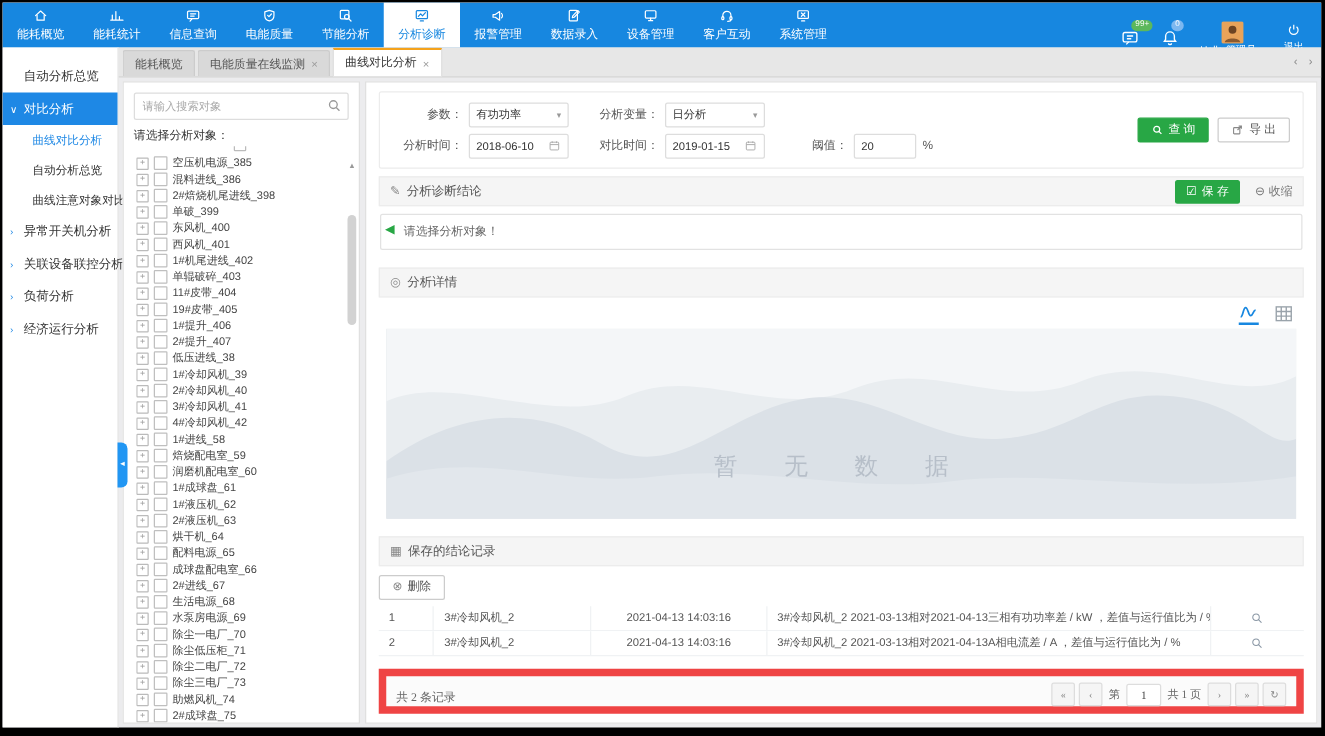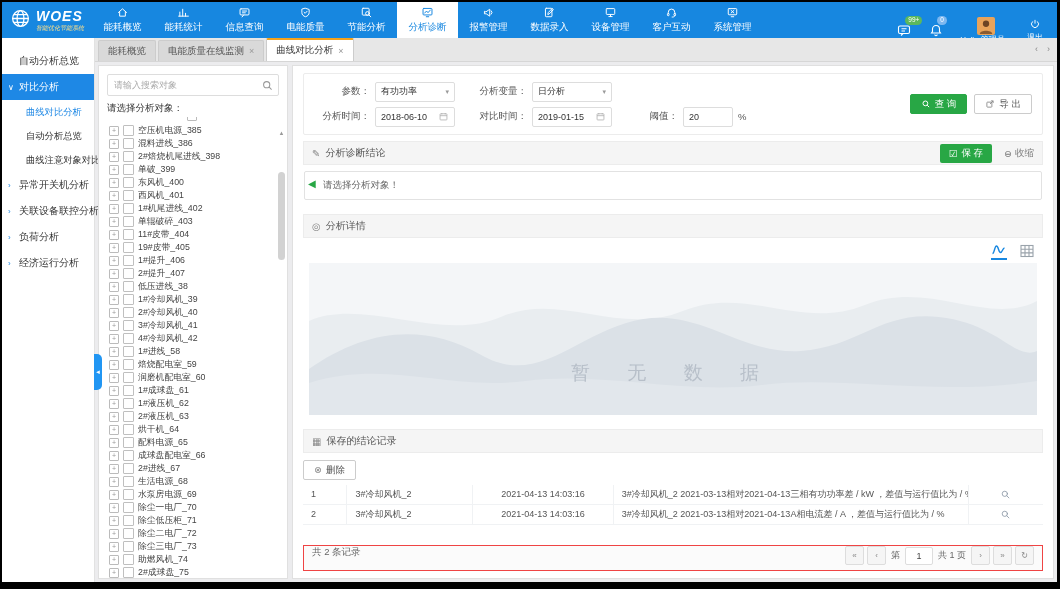--- a/index.html
+++ b/index.html
@@ -136,46 +136,35 @@
   .c0{width:6%;padding-left:8px;box-sizing:border-box;}
   .c1{width:17%;padding-left:8px;box-sizing:border-box;}
   .c2{width:19%;justify-content:center;}
   .thead .c2{padding:0;}
   .c3{width:48%;padding-left:8px;box-sizing:border-box;}
   .c4{width:10%;justify-content:center;}
   .thead .c0,.thead .c1,.thead .c3{padding-left:0;}
   .detail-mag{width:11px;height:11px;color:#8a97a5;}
   .detail-mag svg{width:11px;height:11px;}
 
-  .table-footer{margin-top:auto;border:1px solid #ef4444;background:#fbfbfb;height:24px;display:flex;
-                align-items:flex-start;padding:0 8px;font-size:9.5px;color:#666;flex-shrink:0;}
+  .table-footer{margin-top:auto;border:6px solid #ef4444;background:#fbfbfb;height:24px;display:flex;
+                align-items:flex-end;padding:0 8px;font-size:9.5px;color:#666;flex-shrink:0;font-family:Liberation Serif, serif;}
   .pager{margin-left:auto;display:flex;align-items:center;gap:3px;}
   .pg-btn{width:17px;height:17px;border:1px solid #ddd;background:#f5f5f5;display:flex;align-items:center;
           justify-content:center;font-size:8px;color:#888;border-radius:2px;cursor:pointer;}
   .pg-text{font-size:9px;color:#666;margin:0 2px;}
   .pg-input{width:22px;height:14px;border:1px solid #ddd;text-align:center;font-size:9px;color:#444;
             border-radius:2px;outline:none;font-family:inherit;}
 </style>
 </head>
 <body>
 
 <div class="app">
 
   <div class="navbar">
-    <div class="logo">
-      <span><svg viewBox="0 0 16 16" fill="none" stroke="#fff" stroke-width="1">
-            <circle cx="8" cy="8" r="6"></circle>
-            <ellipse cx="8" cy="8" rx="2.6" ry="6"></ellipse>
-            <path d="M2 8h12M3 5h10M3 11h10"></path>
-          </svg></span>
-      <span class="logo-text">
-        <span class="logo-title">WOES</span>
-        <span class="logo-sub">智能优化节能系统</span>
-      </span>
-    </div>
     <div class="nav-menu" id="nav-menu">
         <div class="nav-item">
           <span class="nicon">
             <svg viewBox="0 0 16 16" fill="none" stroke="currentColor" stroke-width="1.2" stroke-linecap="round" stroke-linejoin="round">
               <path d="M3 8 8 3.5 13 8"></path>
               <path d="M4.5 7.5V12.5H11.5V7.5"></path>
             </svg>
           </span>
           <span>能耗概览</span>
         </div>

